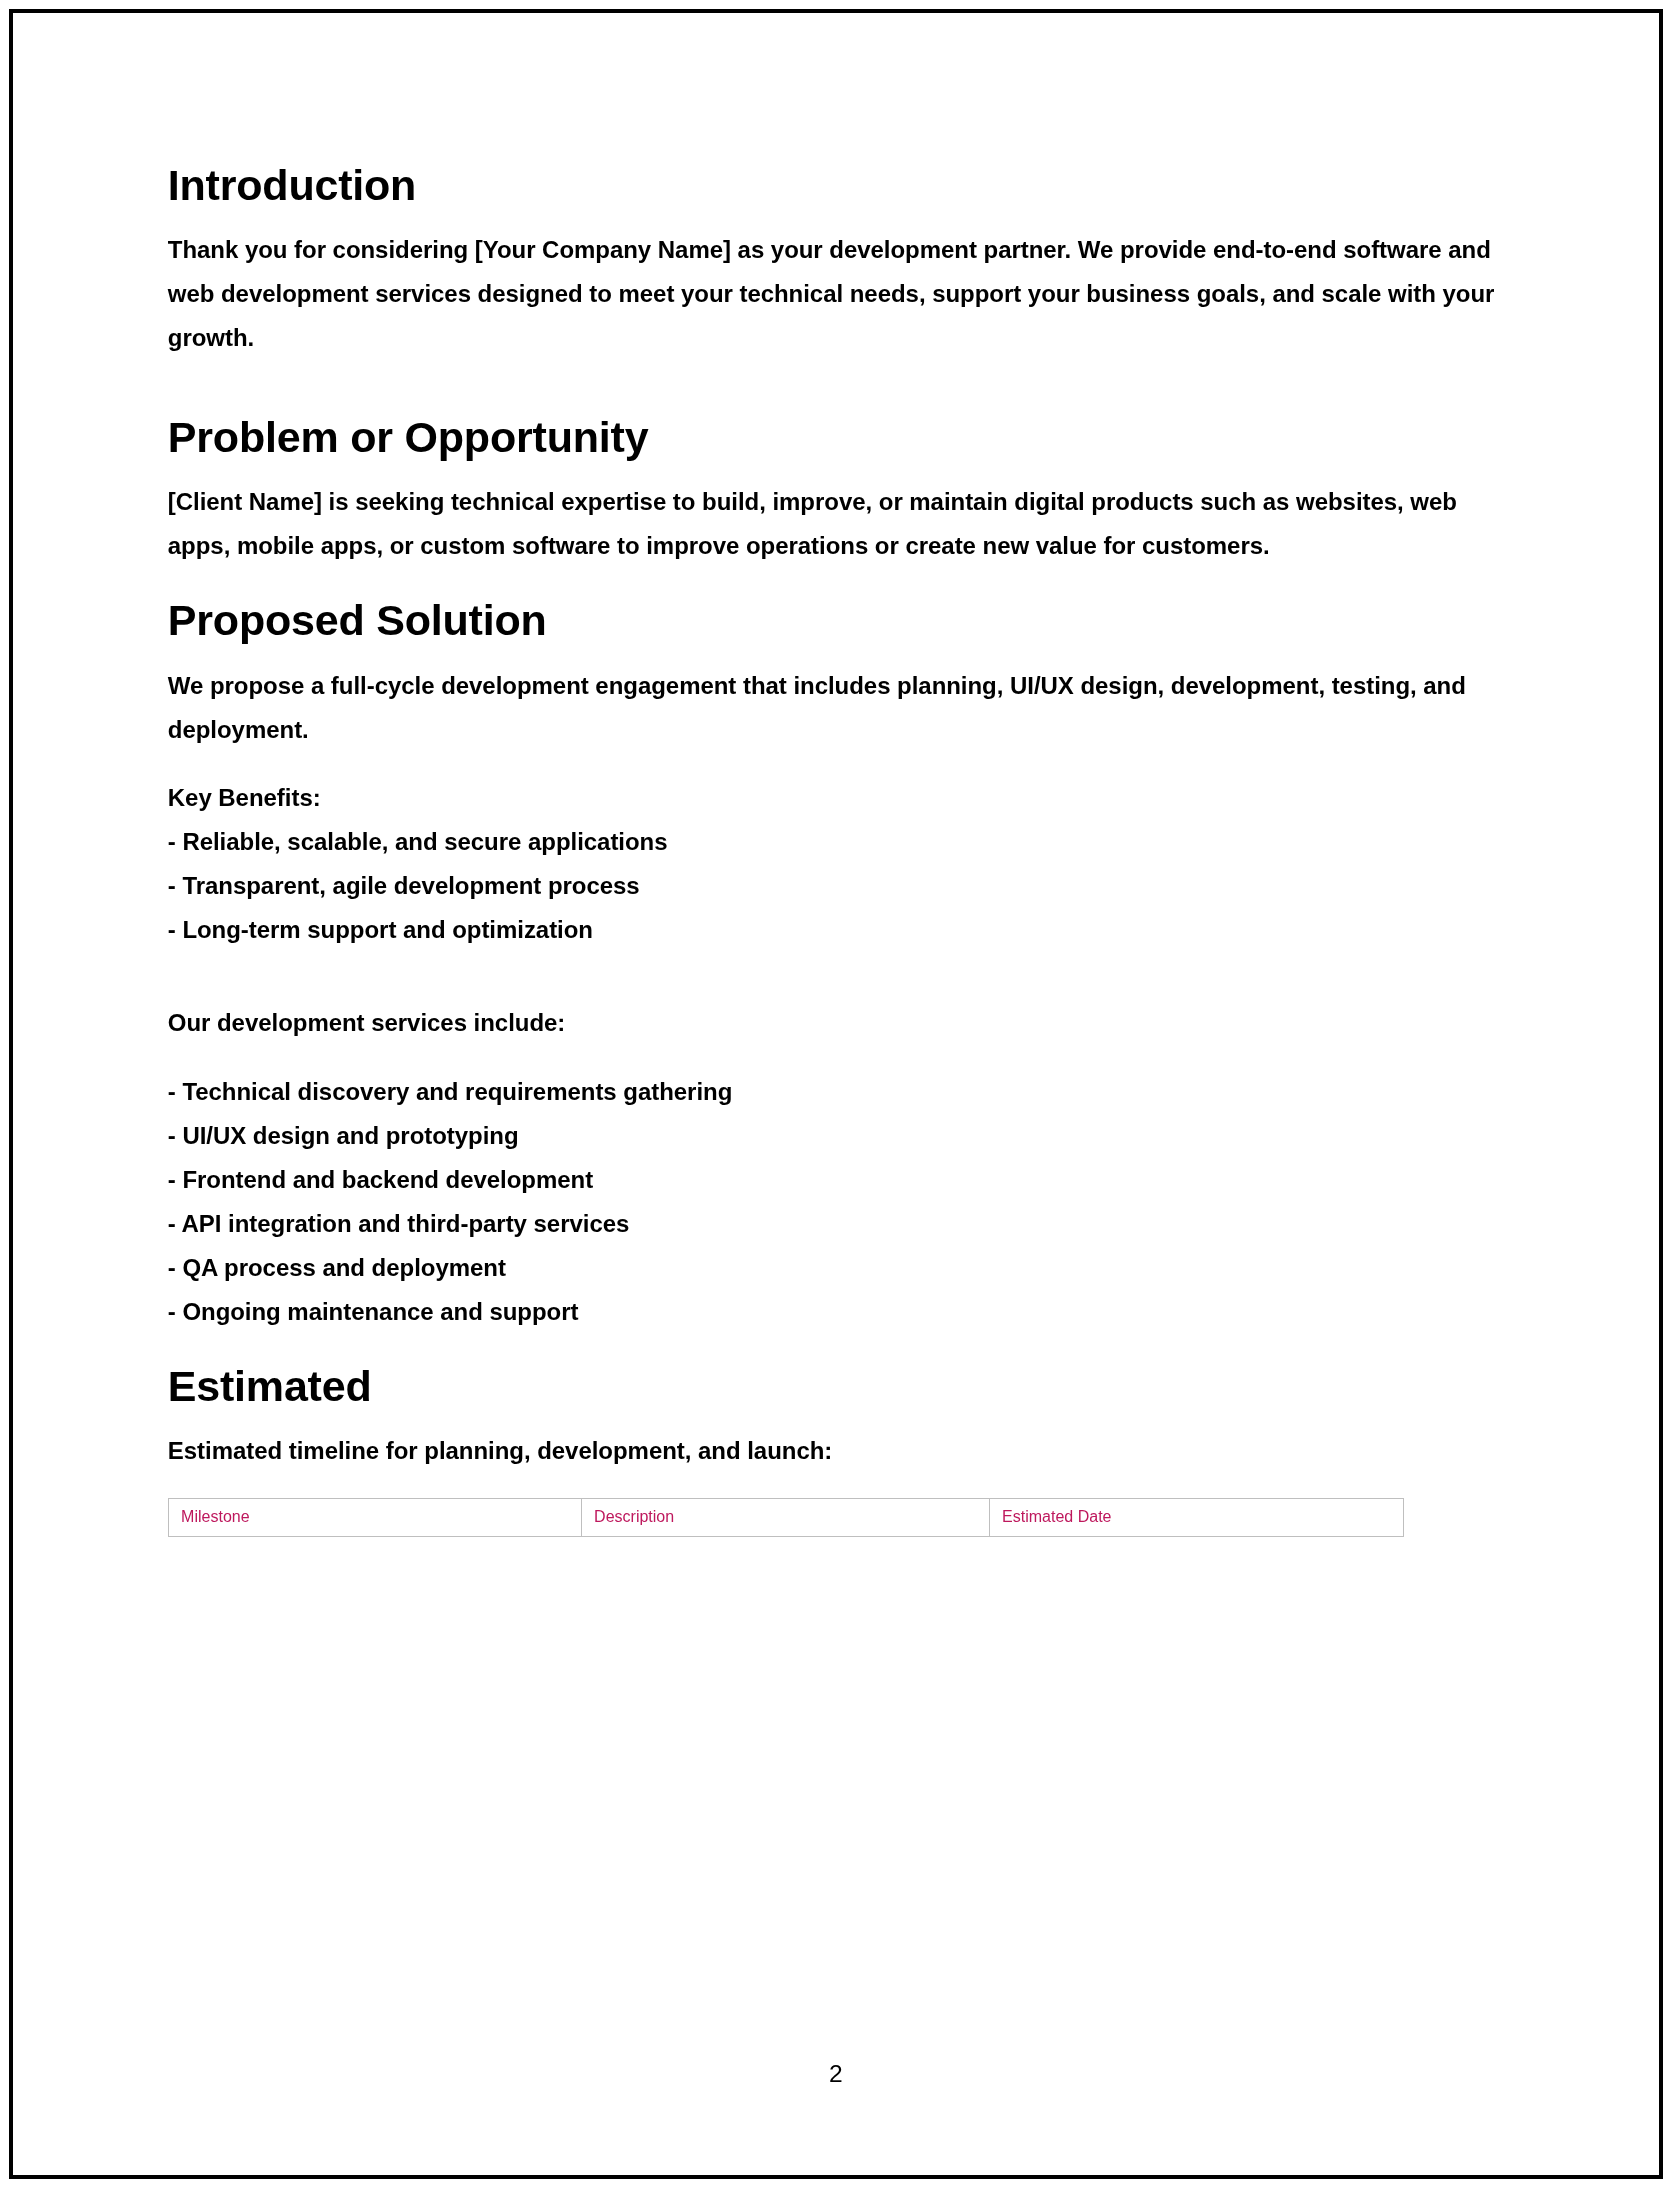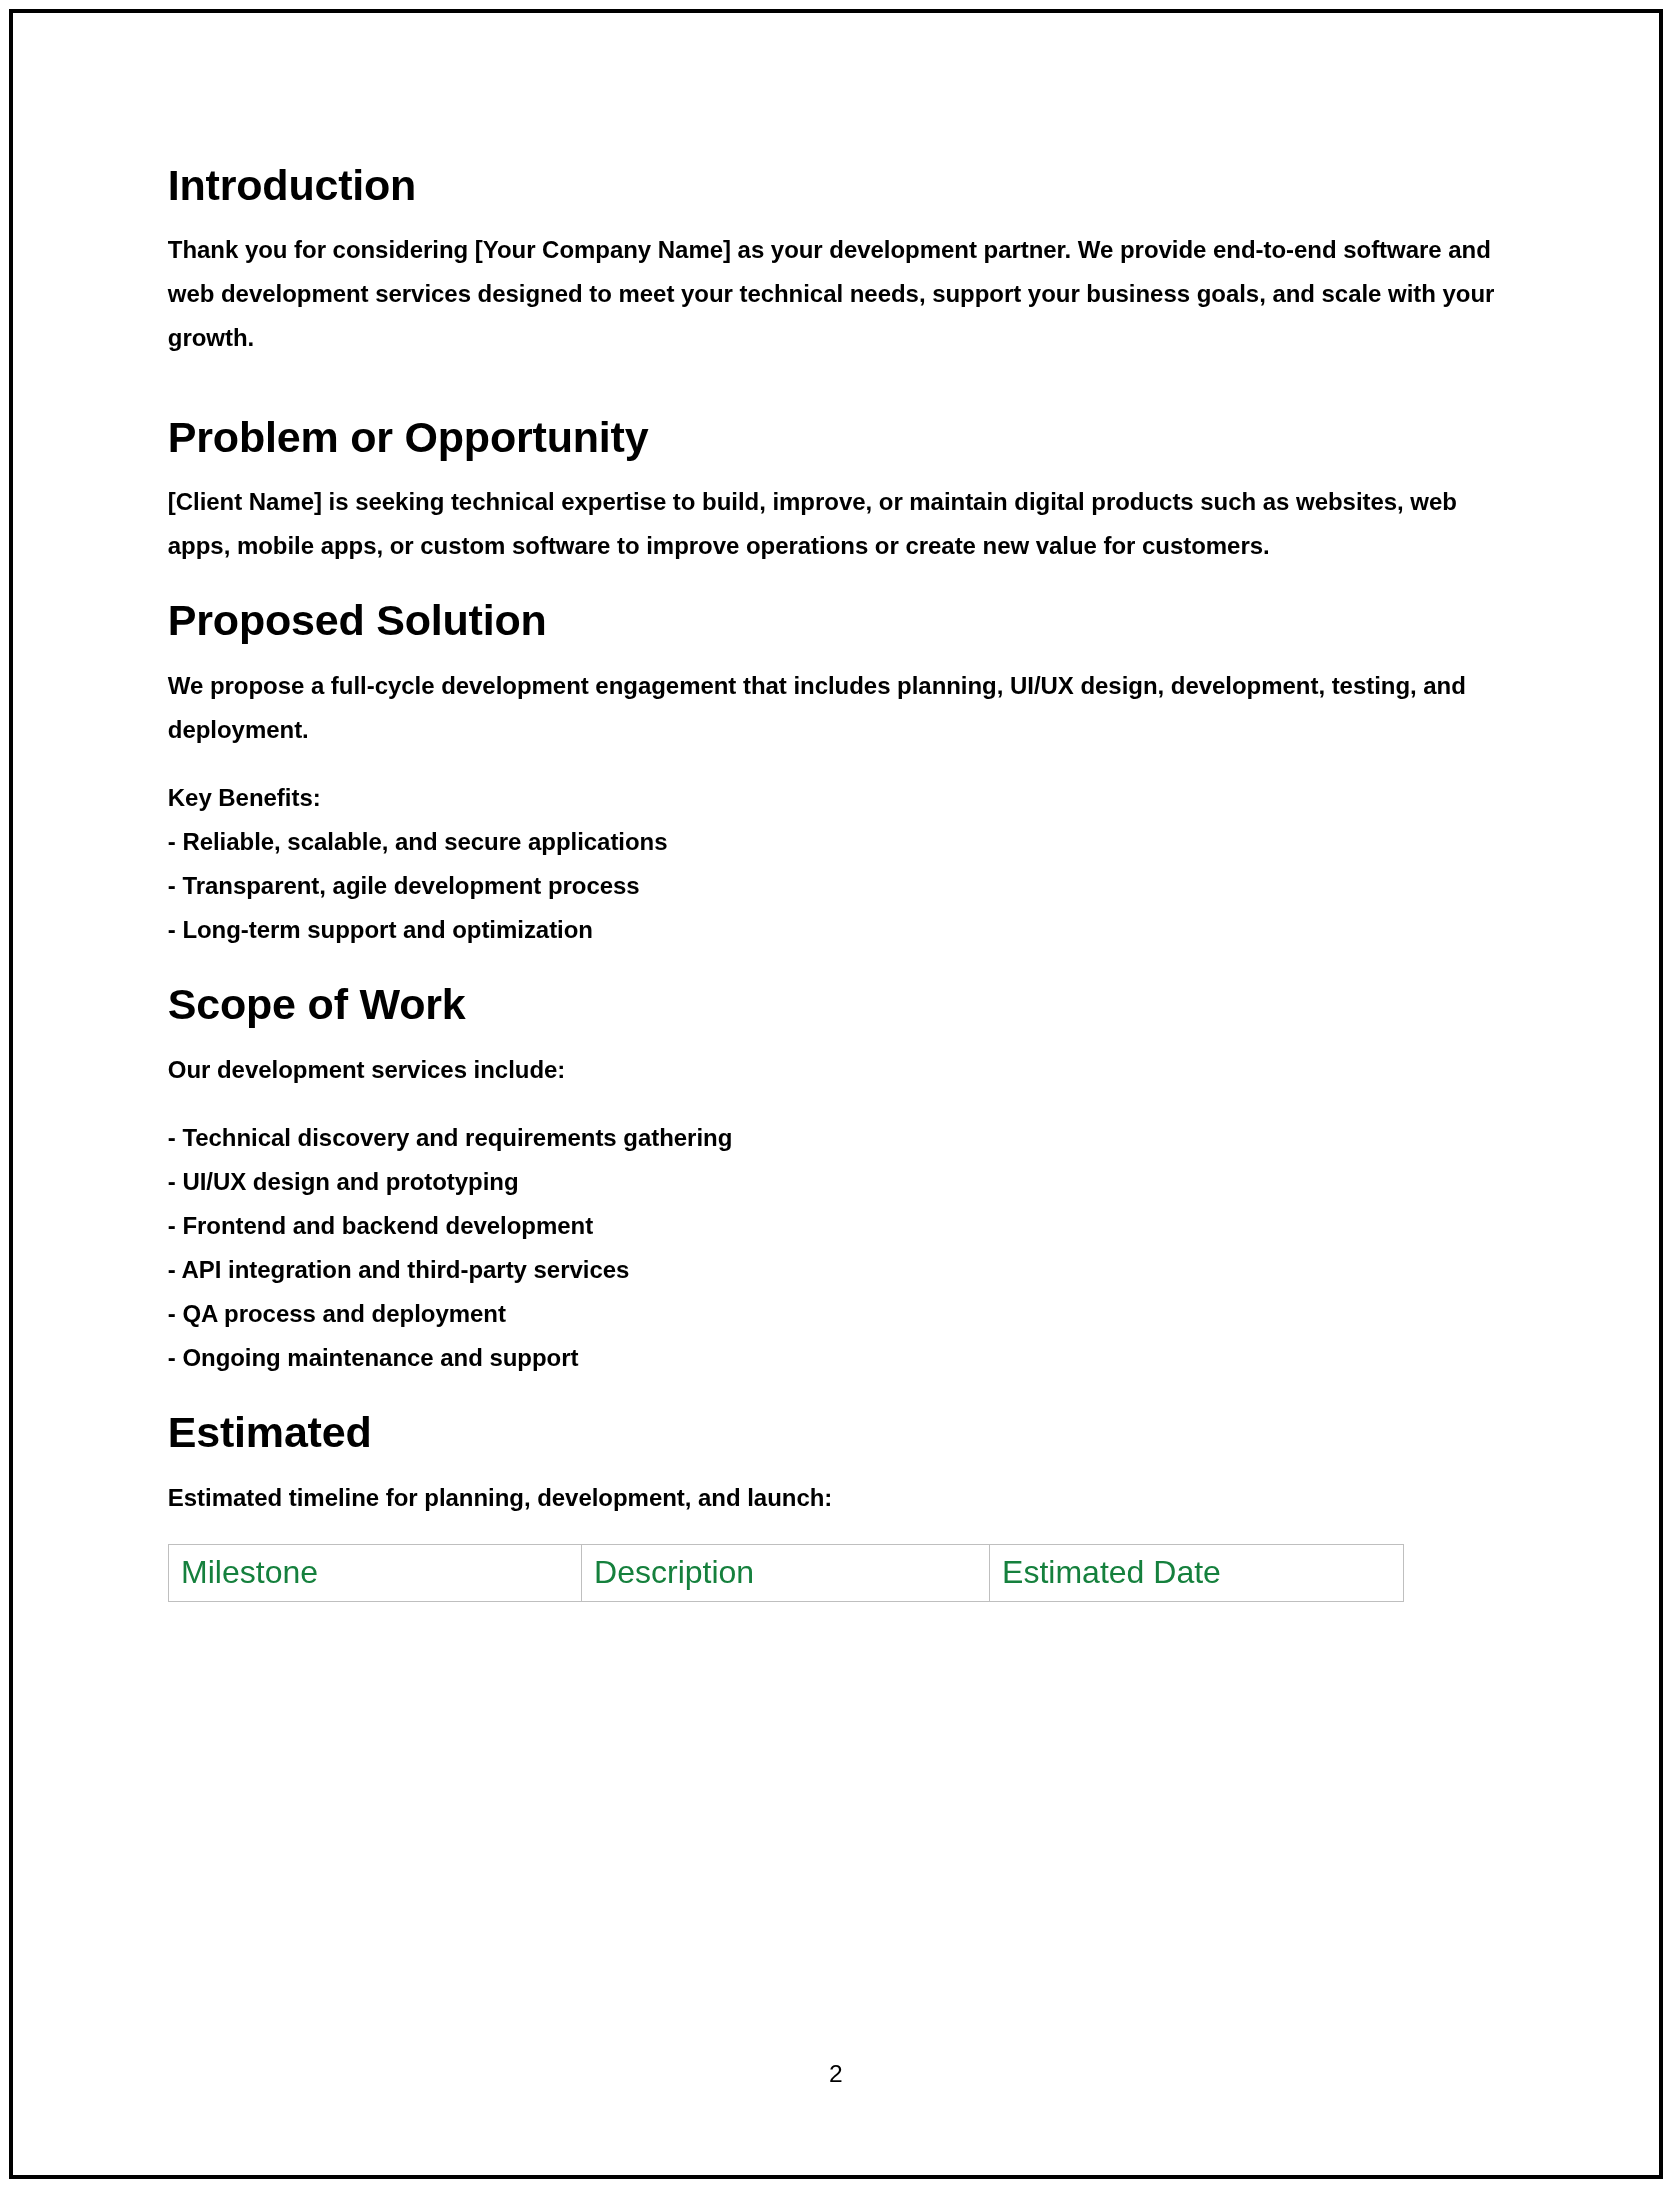--- a/index.html
+++ b/index.html
@@ -72,24 +72,24 @@
 
   table.timeline-table {
     border-collapse: collapse;
     width: 1235px;   
     table-layout: fixed;
     margin: 0;
   }
   table.timeline-table td {
     border: 1.8px solid #bfbfbf;
     font-family: "Liberation Sans", sans-serif;
-    font-size: 32px;
+    font-size: 16px;
     font-weight: 400;
     line-height: 1.2;
-    color: #15803d;
+    color: #be185d;
     padding: 8px 0 9.7px 12.3px;
     vertical-align: top;
     background: #ffffff;
   }
   table.timeline-table col.c1 { width: 413px; }
   table.timeline-table col.c2 { width: 408px; }
   table.timeline-table col.c3 { width: 414px; }
 
   .page-number {
     position: absolute;
@@ -128,21 +128,20 @@
       <div class="sp-h-to-p"></div>
       <p class="body-text">We propose a full-cycle development engagement that includes planning, UI/UX design, development, testing, and deployment.</p>
       <div class="sp-p-to-p"></div>
       <div class="list-line">Key Benefits:</div>
       <div class="list-line">- Reliable, scalable, and secure applications</div>
       <div class="list-line">- Transparent, agile development process</div>
       <div class="list-line">- Long-term support and optimization</div>
 
       <div class="sp-p-to-h"></div>
 
-      <h1 class="section-heading">Scope of Work</h1>
       <div class="sp-h-to-p"></div>
       <p class="body-text">Our development services include:</p>
       <div class="sp-p-to-p"></div>
       <div class="list-line">- Technical discovery and requirements gathering</div>
       <div class="list-line">- UI/UX design and prototyping</div>
       <div class="list-line">- Frontend and backend development</div>
       <div class="list-line">- API integration and third-party services</div>
       <div class="list-line">- QA process and deployment</div>
       <div class="list-line">- Ongoing maintenance and support</div>
 

